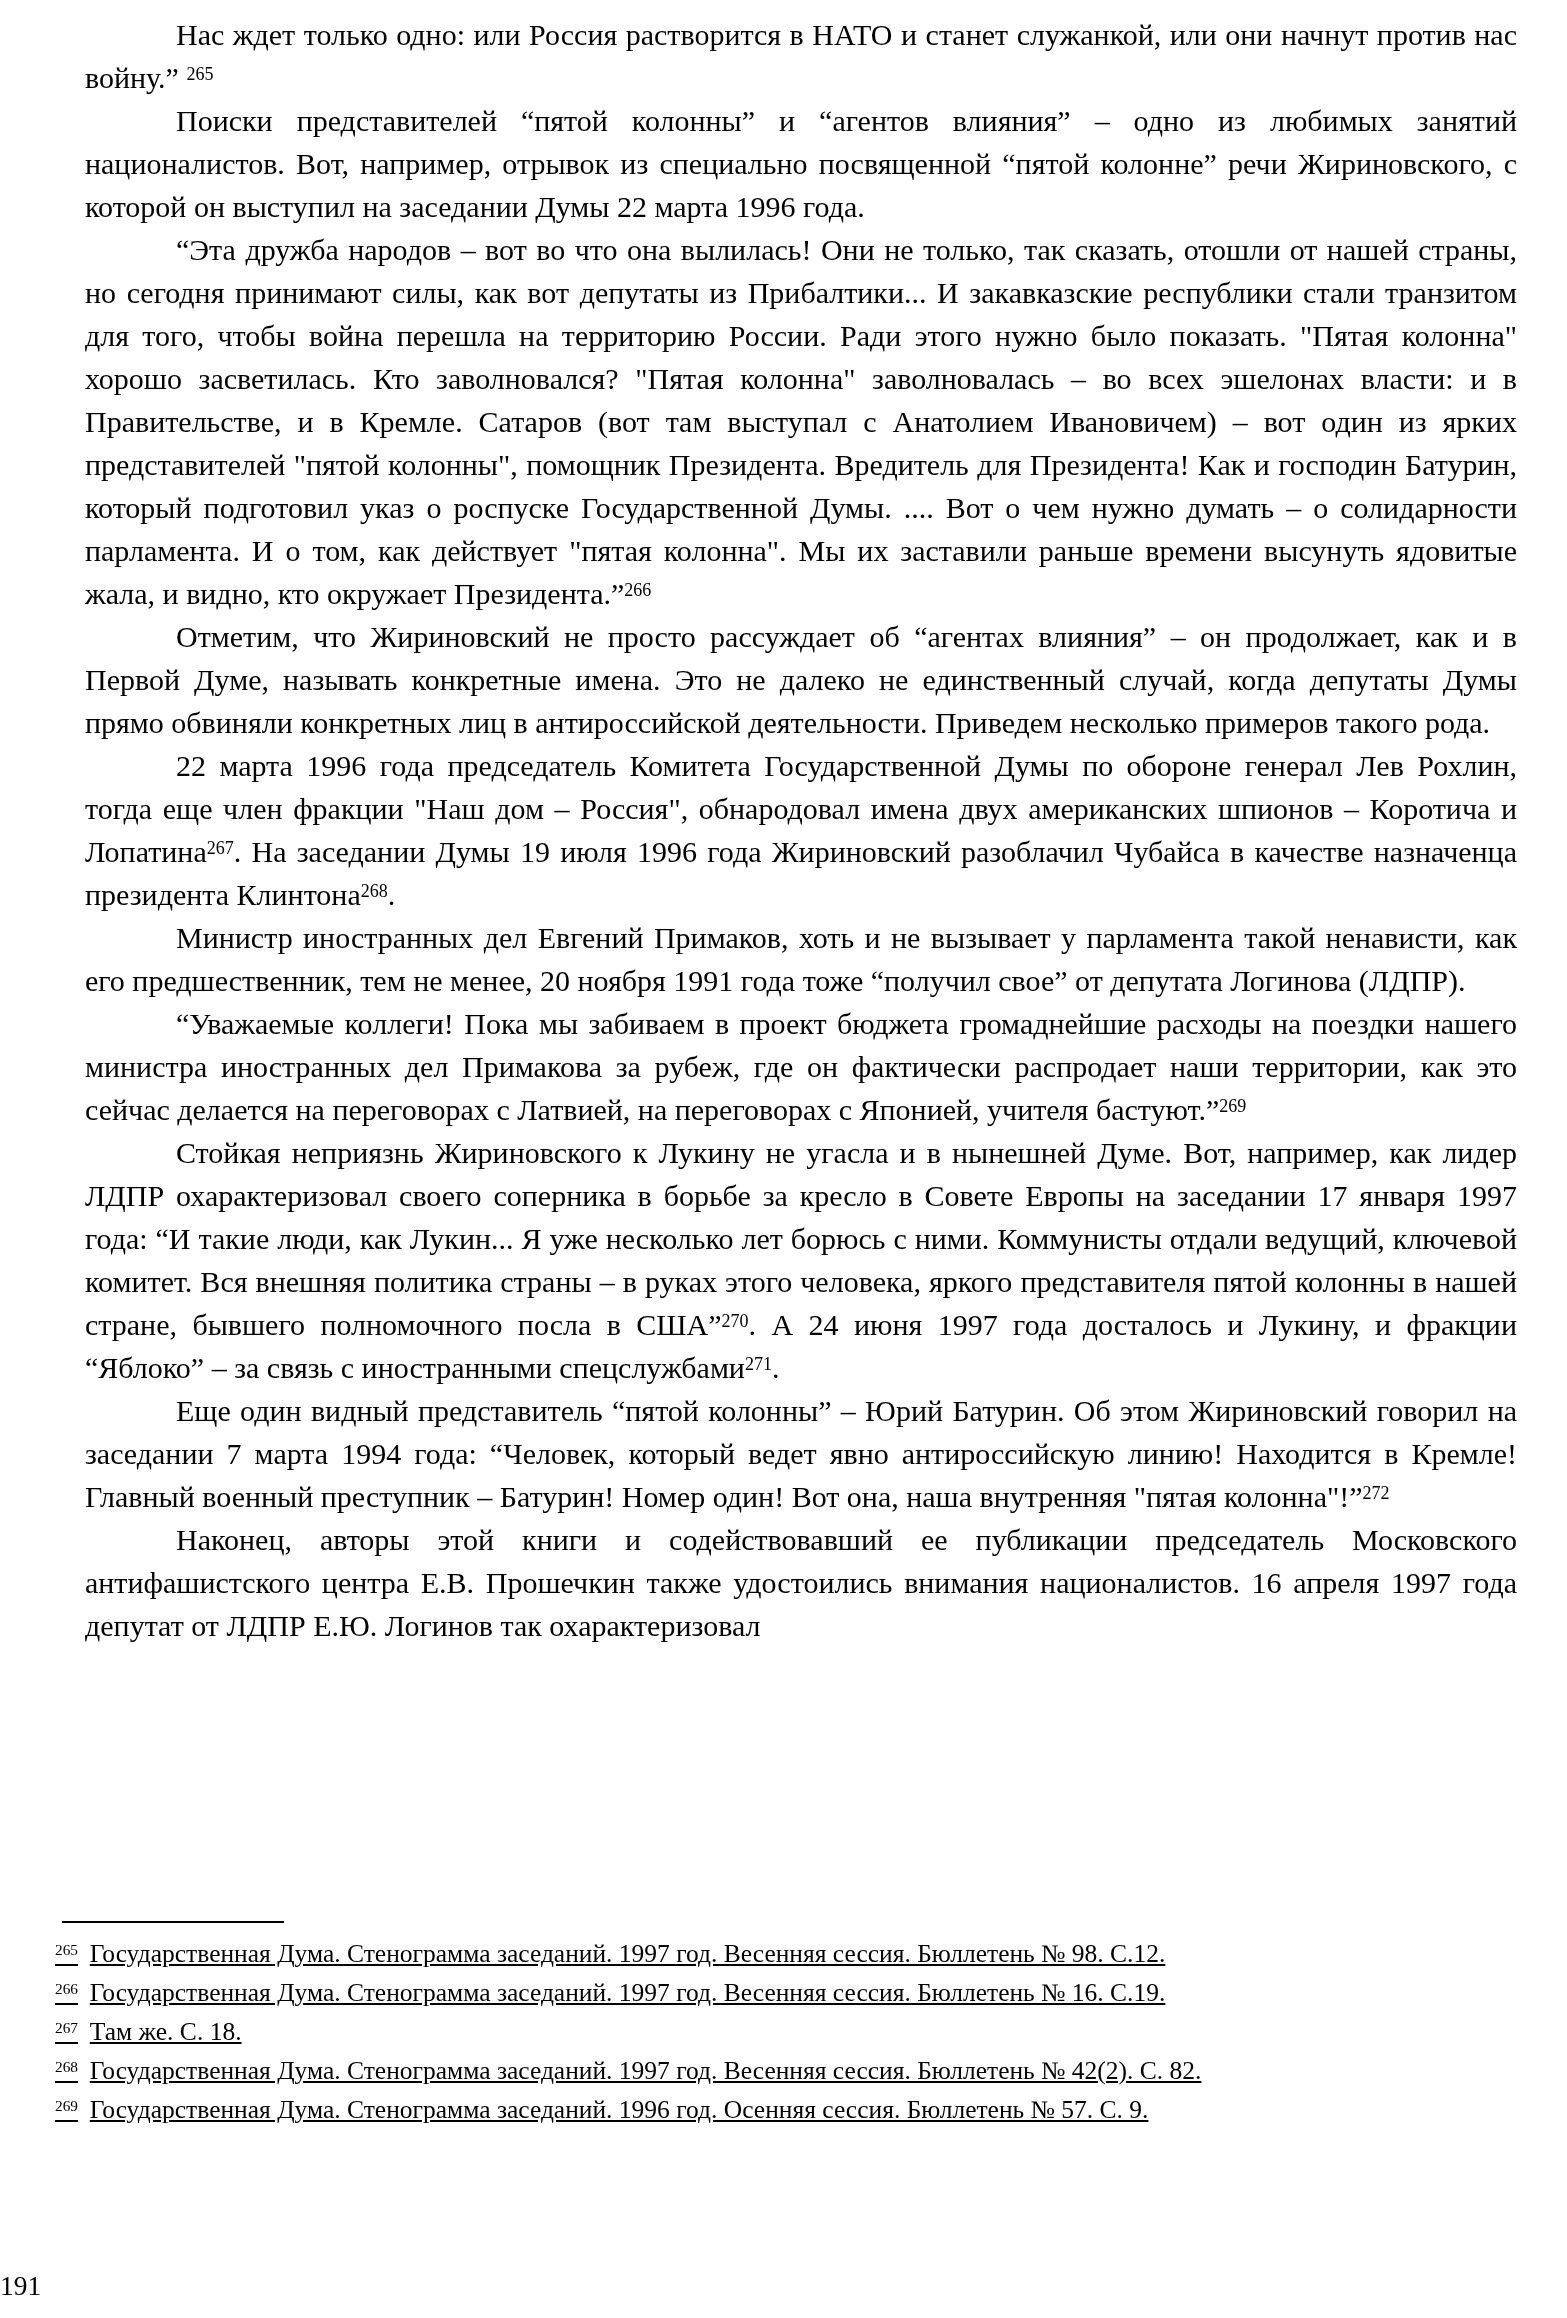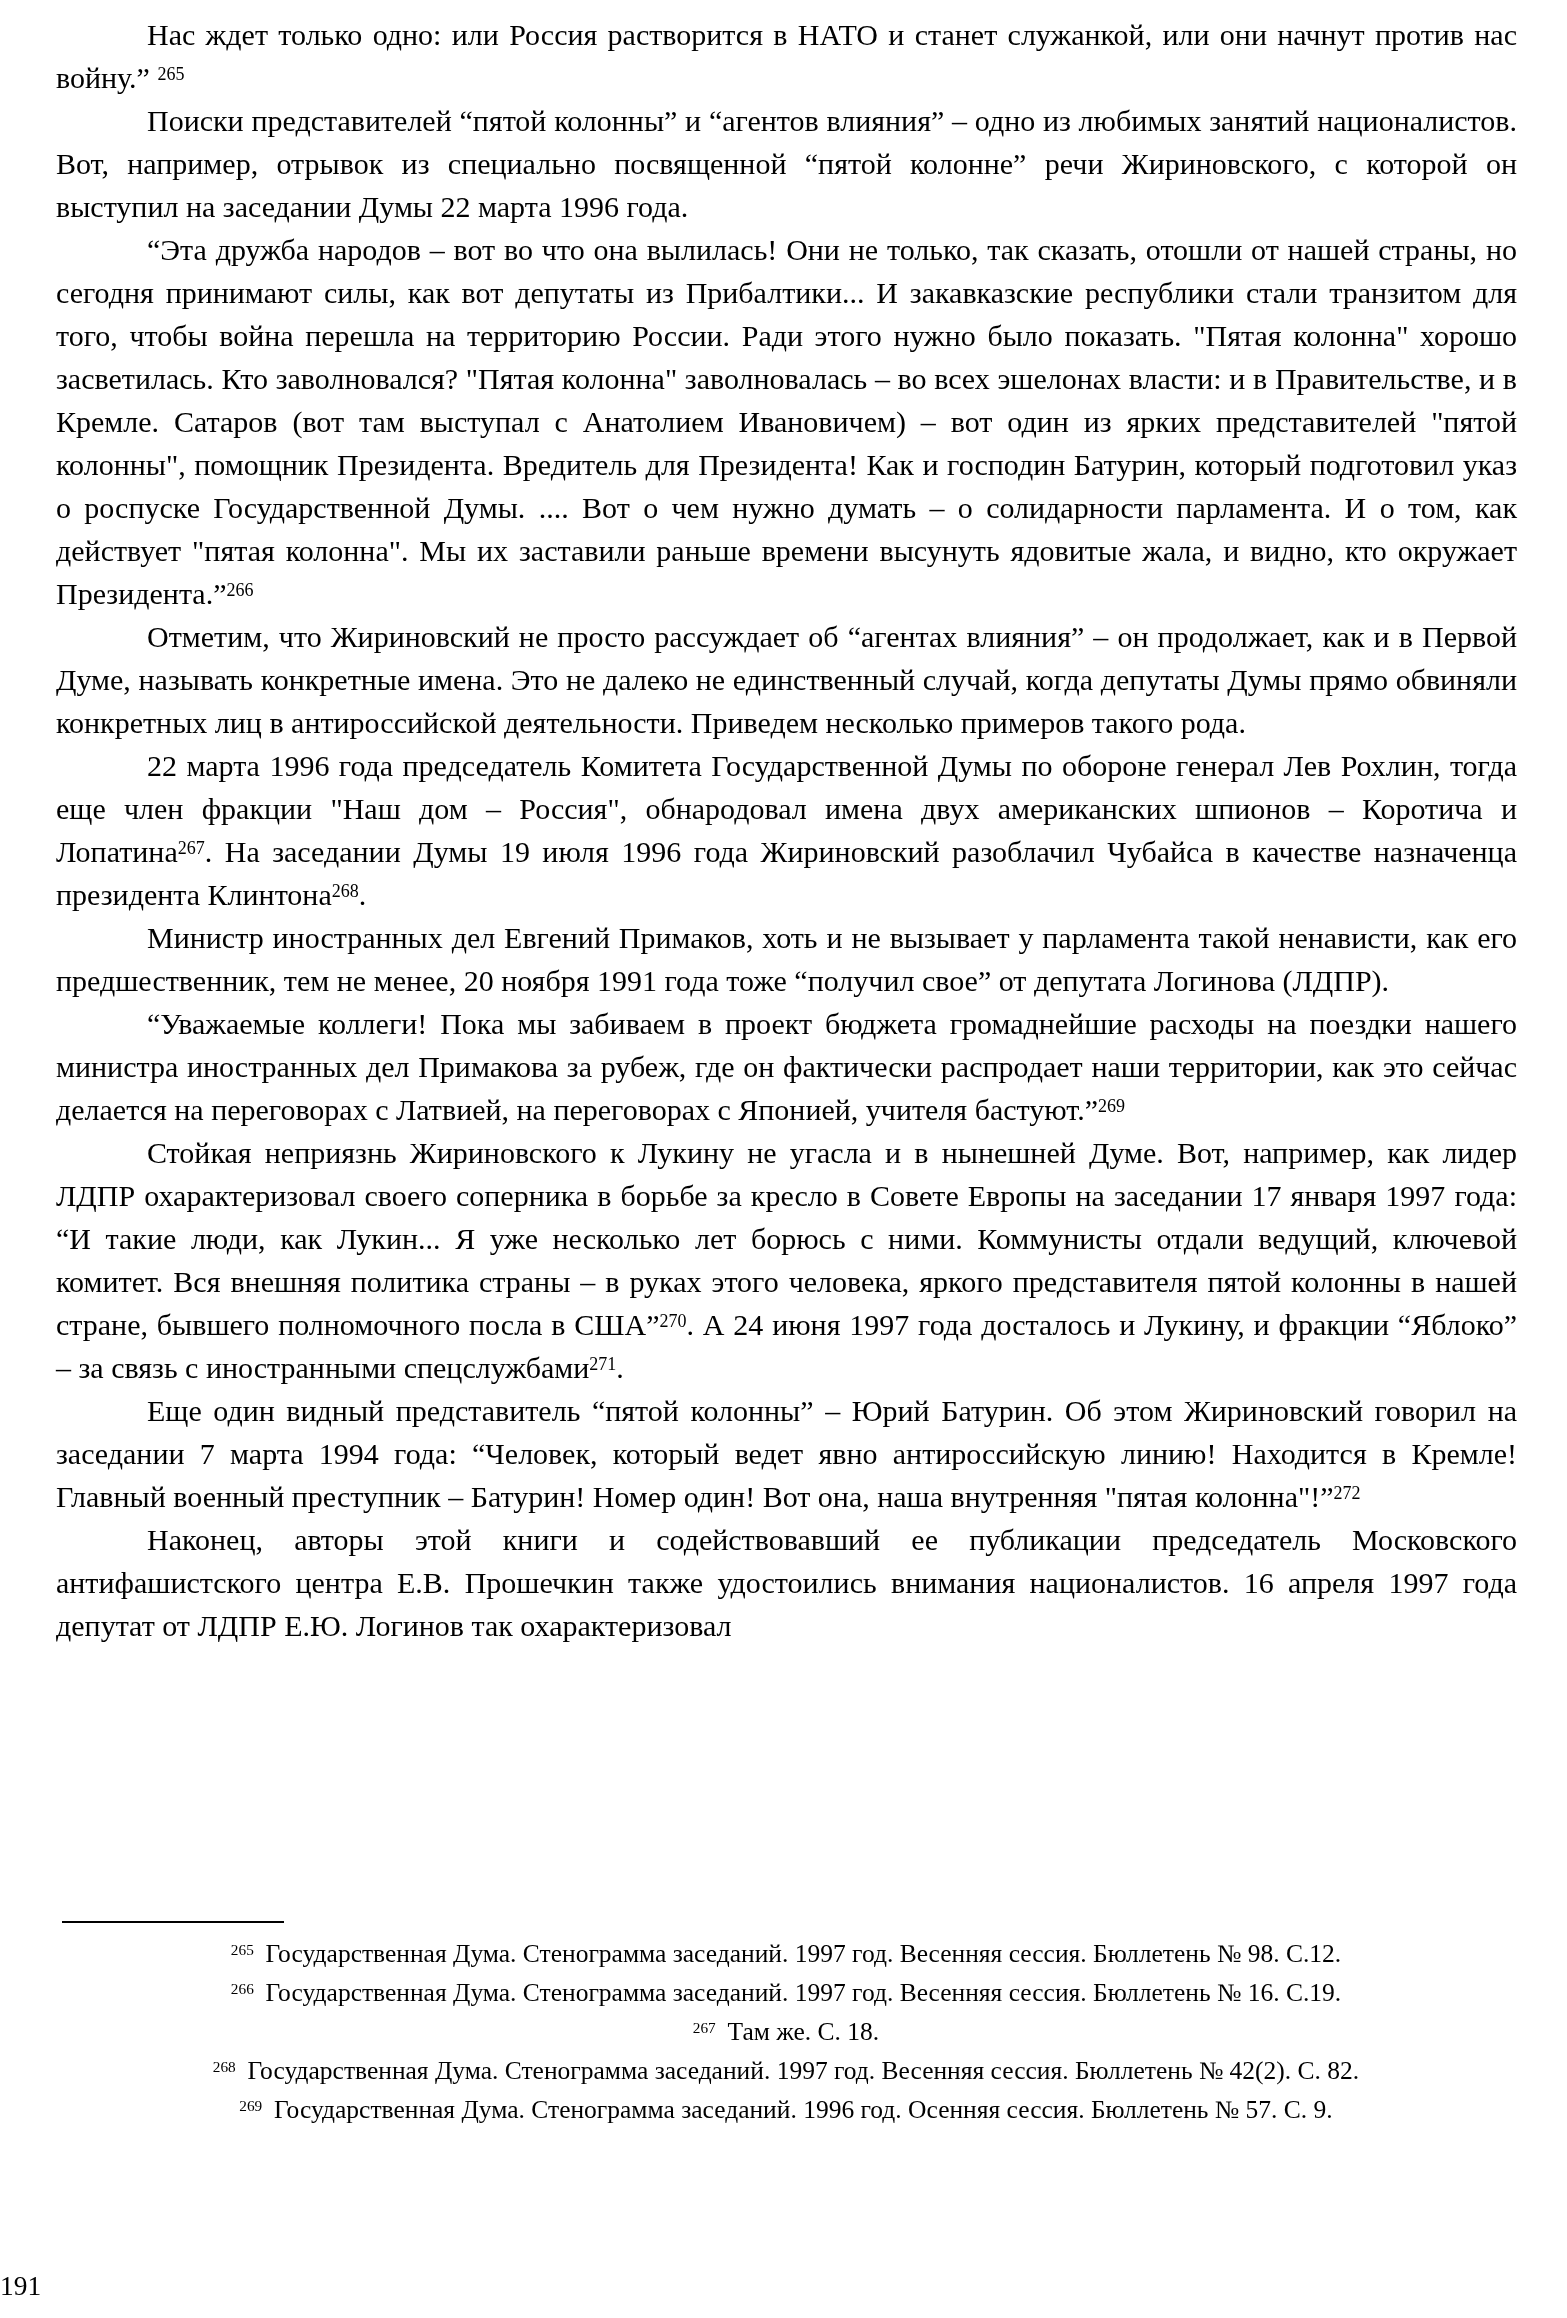--- a/index.html
+++ b/index.html
@@ -8,21 +8,21 @@
     background: #ffffff;
   }
   .page {
     position: relative;
     width: 1568px;
     height: 2319px;
     background: #ffffff;
     color: #000000;
     font-family: "Liberation Serif", "DejaVu Serif", serif;
     box-sizing: border-box;
-    padding: 13px 51px 0 56px;
+    padding: 13px 51px 0 85px;
     overflow: hidden;
   }
   .body-text {
     font-size: 30px;
     line-height: 43px;
     text-align: justify;
   }
   .para {
     margin: 0;
     text-indent: 91px;
@@ -41,23 +41,24 @@
     top: 1921px;
     font-size: 25.5px;
     line-height: 39px;
   }
   .footnote-rule {
     width: 222px;
     border-top: 2px solid #000000;
     margin: 0 0 10.5px 6.5px;
   }
   .footnote {
-    text-align: center;
+    text-align: left;
     white-space: nowrap;
     overflow: hidden;
+    text-decoration: underline;
   }
   .footnote sup.fn-num {
     margin-right: 11.8px;
   }
   .page-number {
     position: absolute;
     bottom: 17px;
     left: 0;
     width: 100%;
     text-align: left;

